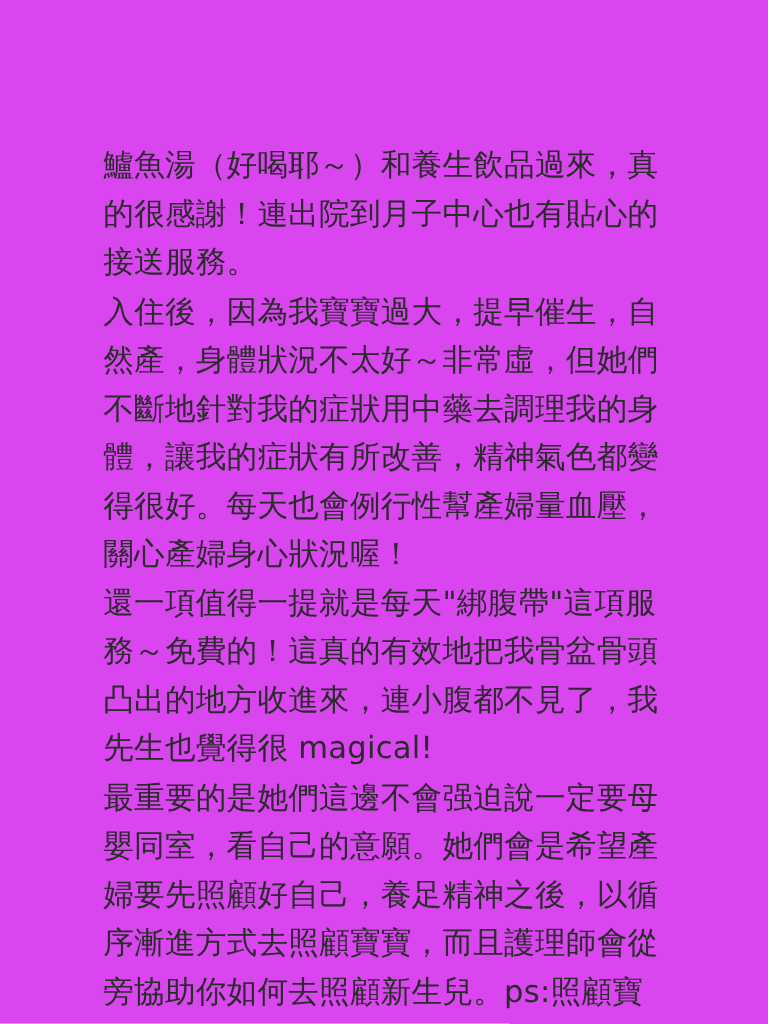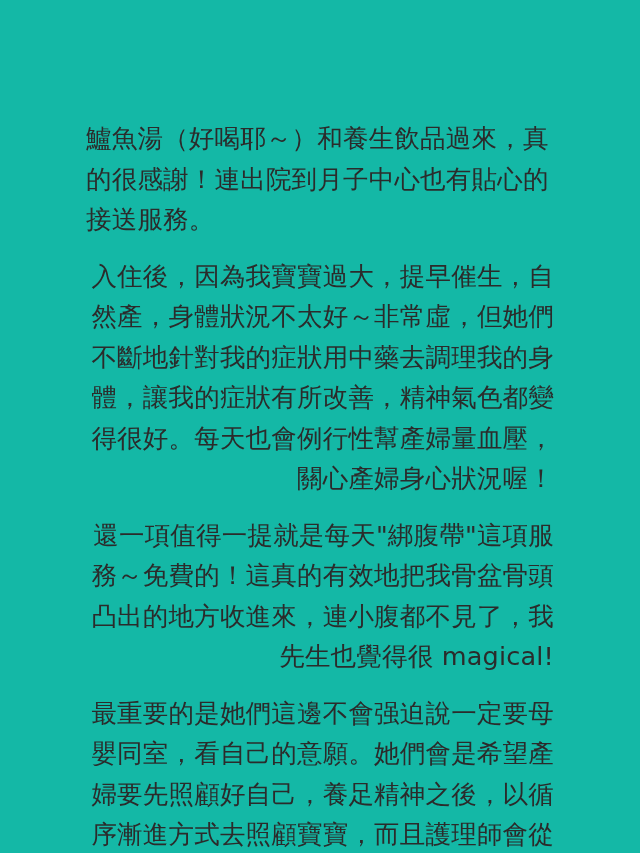--- a/index.html
+++ b/index.html
@@ -10,41 +10,40 @@
     width: 640px;
     height: 853px;
     background: #ffffff;
     font-family: "Liberation Sans", sans-serif;
     overflow: hidden;
   }
   .page {
     position: relative;
     width: 640px;
     height: 853px;
-    background: #14b8a6;
+    background: #d946ef;
     box-sizing: border-box;
     padding: 118px 86px 0 86px;
   }
   .doc-body {
     font-family: "DejaVu Sans", sans-serif;
     font-size: 25.5px;
     line-height: 40.5px;
     color: #2b2b2b;
     letter-spacing: 0.2px;
     text-align: left;
     word-break: break-all;
   }
   .para {
     margin: 0;
     padding: 0;
     text-indent: 0;
   }
   .para + .para {
-    margin-top: 16px;
-    text-align: right;
+    margin-top: 0px;
   }
 </style>
 </head>
 <body>
 
 <div class="page">
   <div class="doc-body">
     <p class="para">鱸魚湯（好喝耶～）和養生飲品過來，真的很感謝！連出院到月子中心也有貼心的接送服務。</p>
     <p class="para">入住後，因為我寶寶過大，提早催生，自然產，身體狀況不太好～非常虛，但她們不斷地針對我的症狀用中藥去調理我的身體，讓我的症狀有所改善，精神氣色都變得很好。每天也會例行性幫產婦量血壓，關心產婦身心狀況喔！</p>
     <p class="para">還一項值得一提就是每天"綁腹帶"這項服務～免費的！這真的有效地把我骨盆骨頭凸出的地方收進來，連小腹都不見了，我先生也覺得很 magical!</p>

